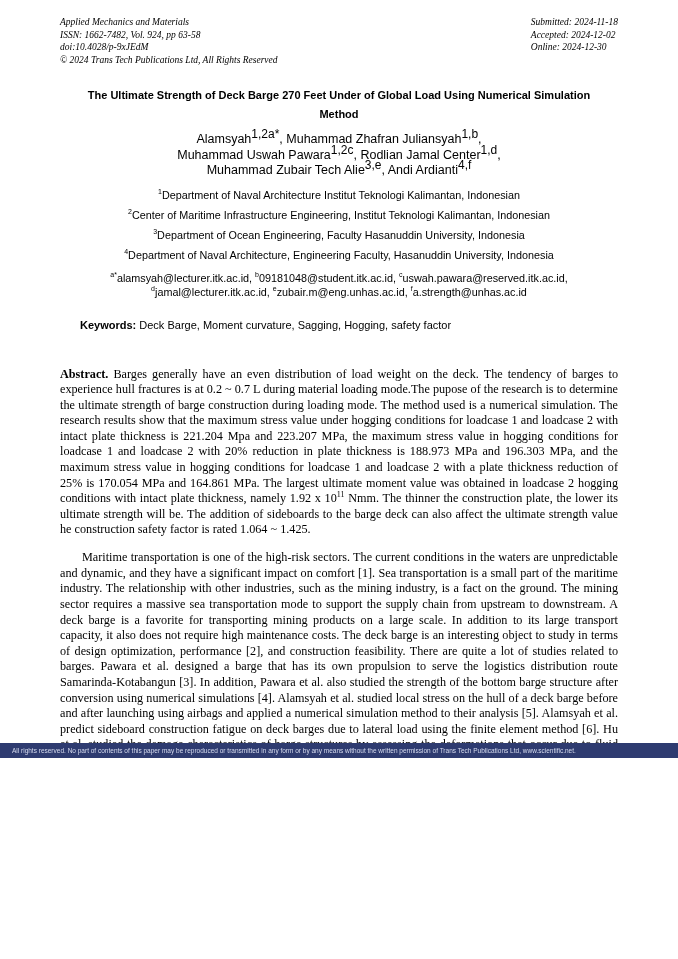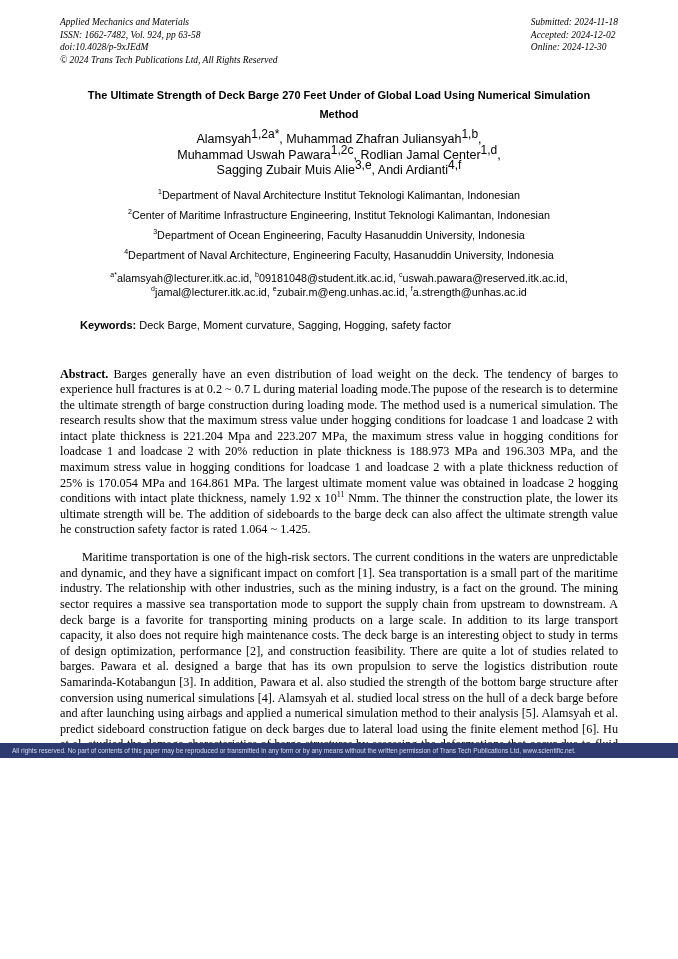--- a/index.html
+++ b/index.html
@@ -131,21 +131,21 @@
       <div>Accepted: 2024-12-02</div>
       <div>Online: 2024-12-30</div>
     </div>
   </div>
 
   <div class="title">The Ultimate Strength of Deck Barge 270 Feet Under of Global Load Using Numerical Simulation Method</div>
 
   <div class="authors">
     <div class="author-line"><span>Alamsyah</span><sup>1,2a*</sup><span>, Muhammad Zhafran Juliansyah</span><sup>1,b</sup><span>,</span></div>
     <div class="author-line"><span>Muhammad Uswah Pawara</span><sup>1,2c</sup><span>, Rodlian Jamal Center</span><sup>1,d</sup><span>,</span></div>
-    <div class="author-line"><span>Sagging Zubair Muis Alie</span><sup>3,e</sup><span>, Andi Ardianti</span><sup>4,f</sup><span></span></div>
+    <div class="author-line"><span>Muhammad Zubair Tech Alie</span><sup>3,e</sup><span>, Andi Ardianti</span><sup>4,f</sup><span></span></div>
   </div>
 
   <div class="affils">
     <div class="affil-line"><sup>1</sup><span>Department of Naval Architecture Institut Teknologi Kalimantan, Indonesian</span></div>
     <div class="affil-line"><sup>2</sup><span>Center of Maritime Infrastructure Engineering, Institut Teknologi Kalimantan, Indonesian</span></div>
     <div class="affil-line"><sup>3</sup><span>Department of Ocean Engineering, Faculty Hasanuddin University, Indonesia</span></div>
     <div class="affil-line"><sup>4</sup><span>Department of Naval Architecture, Engineering Faculty, Hasanuddin University, Indonesia</span></div>
   </div>
 
   <div class="emails">

